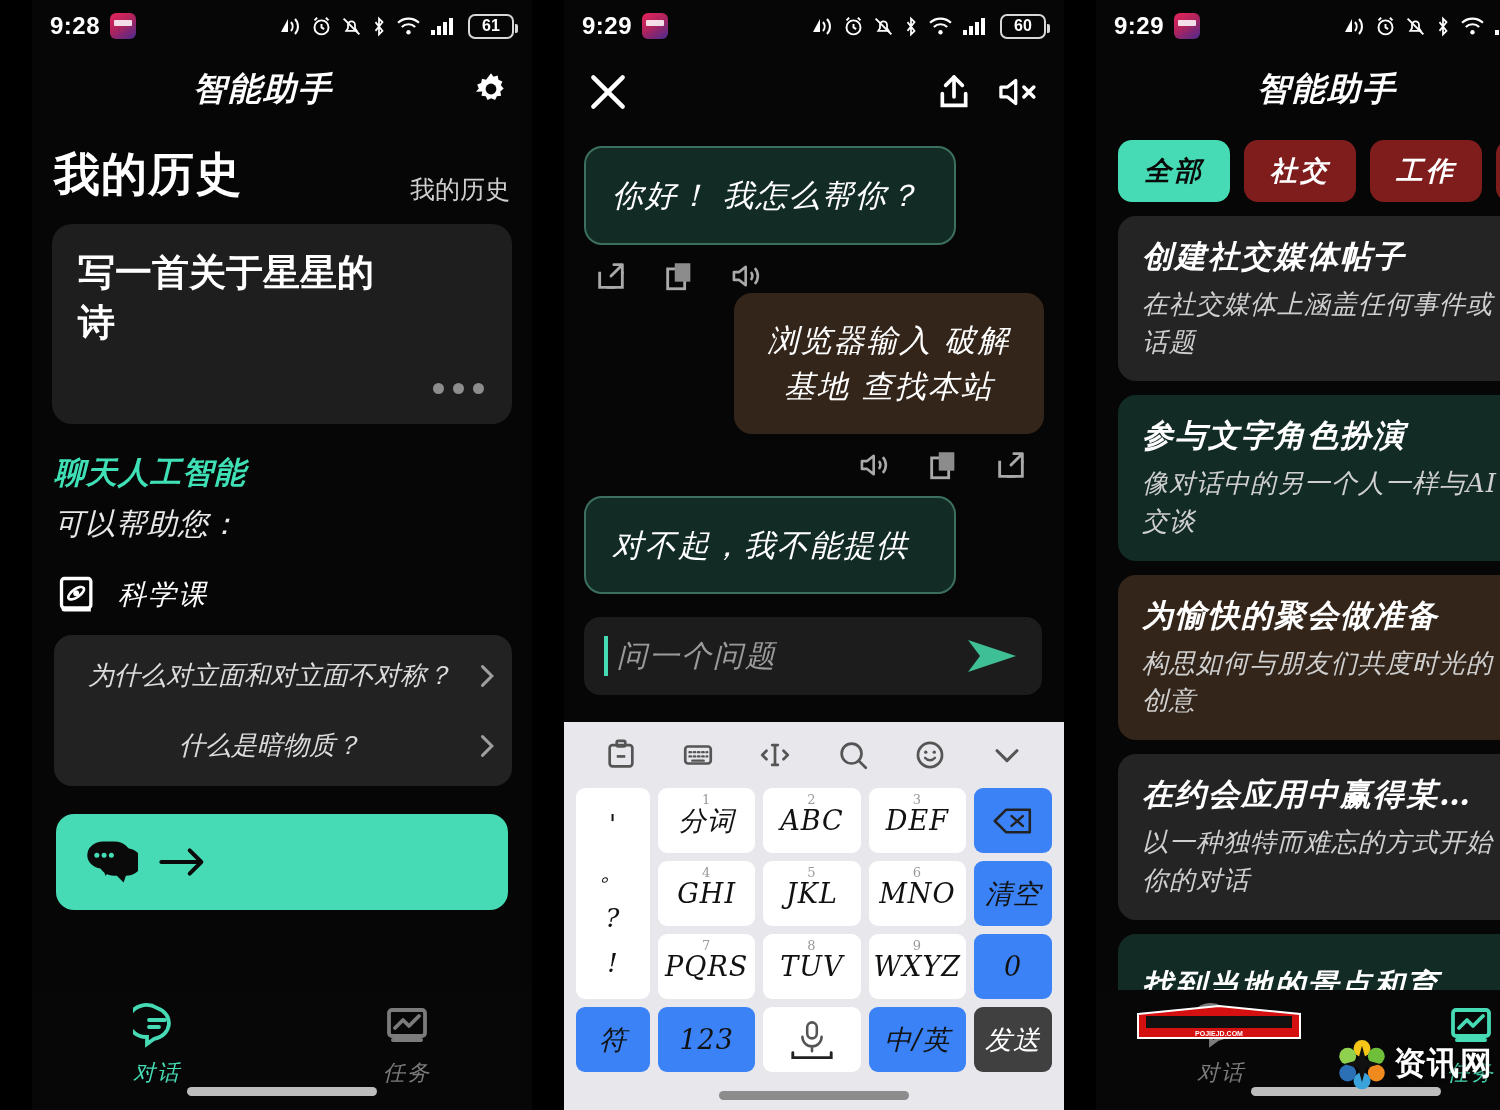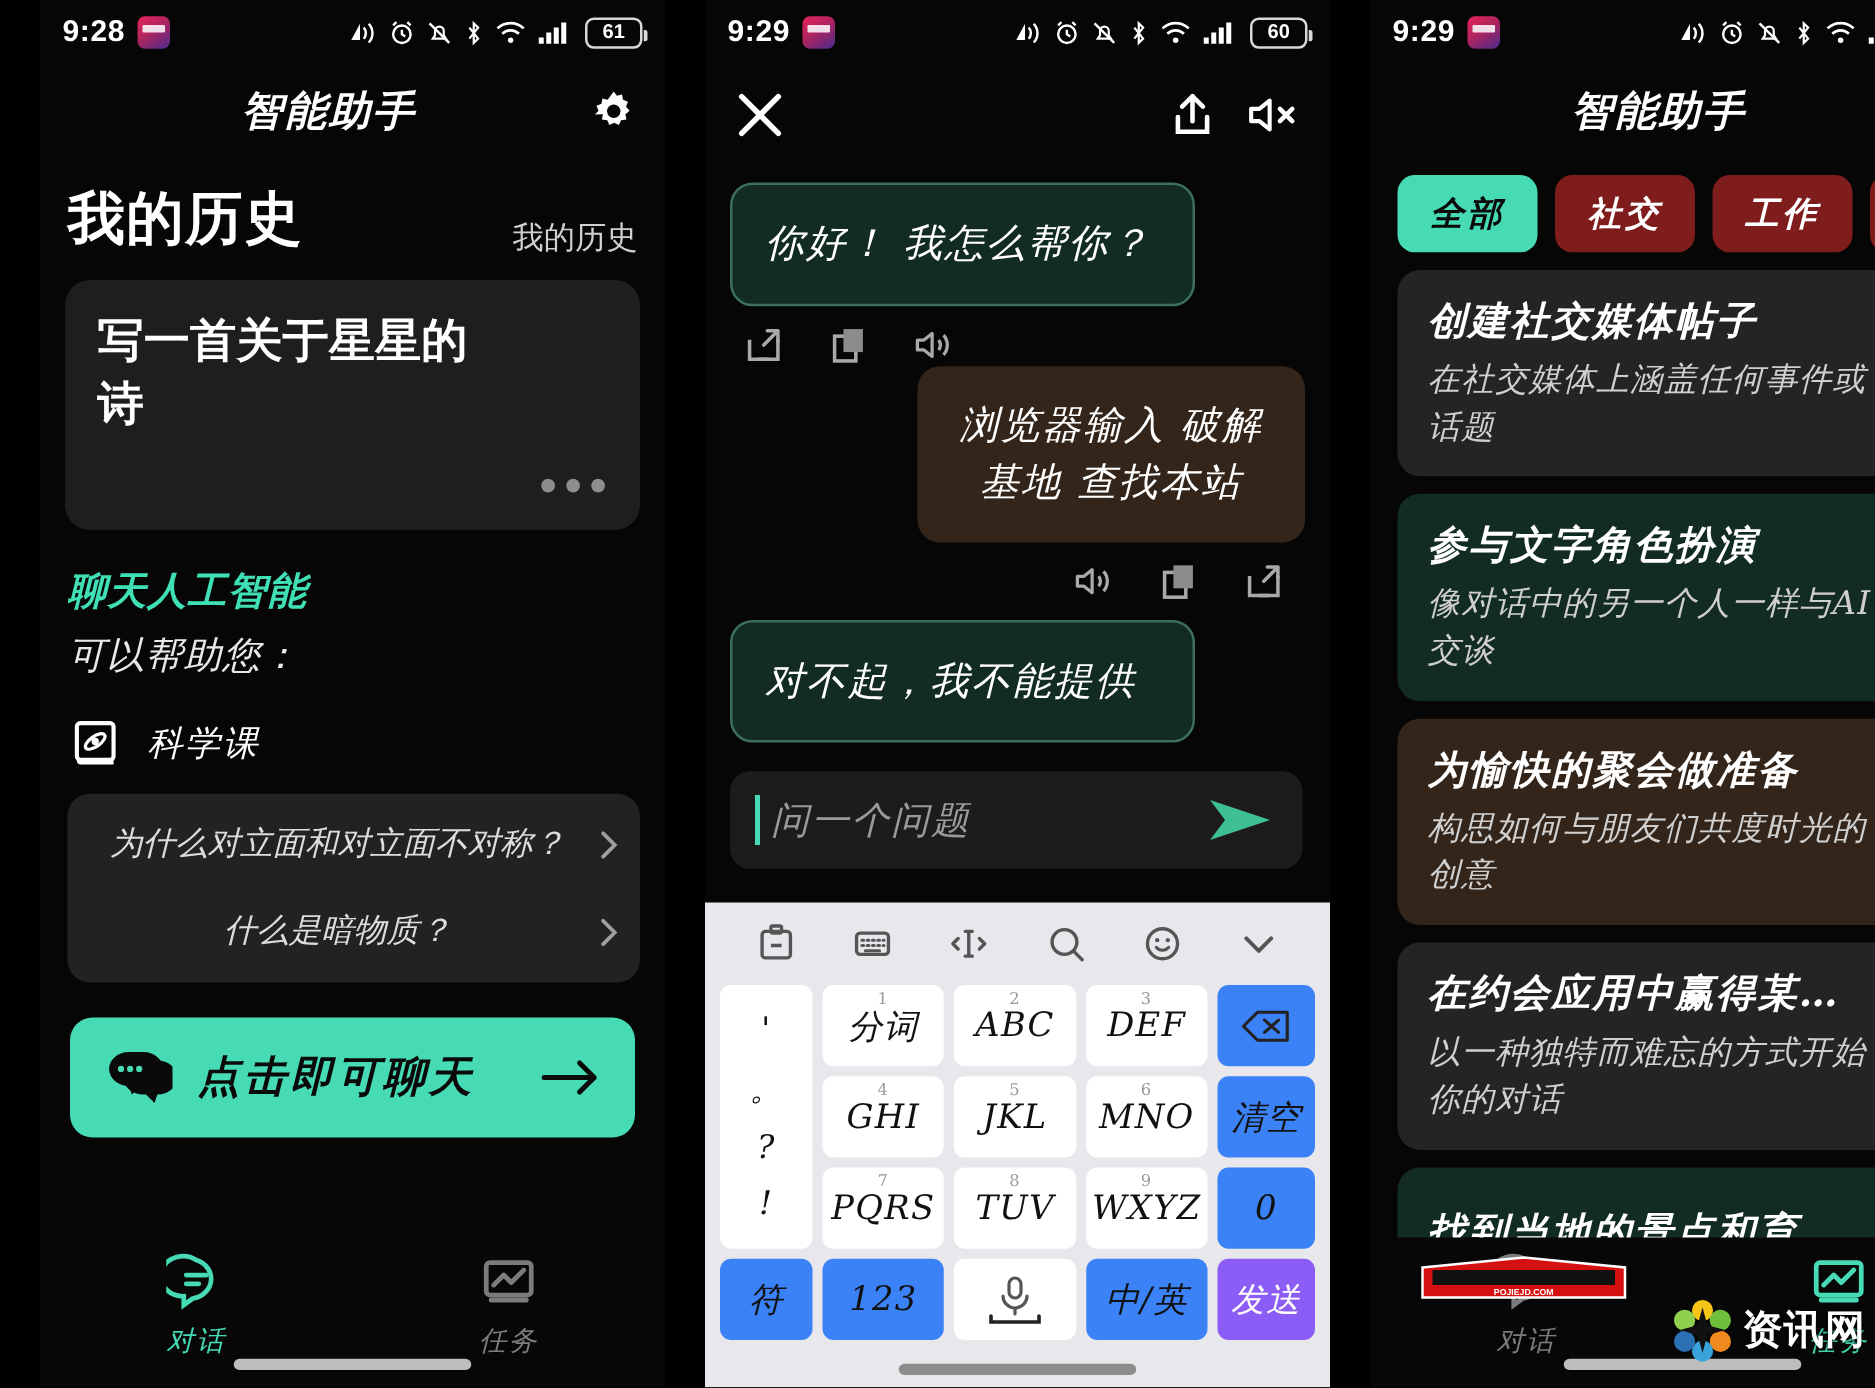--- a/index.html
+++ b/index.html
@@ -235,21 +235,21 @@
   .key.gray { background: #3b82f6; }
   .key .num {
     position: absolute; top: 4px; left: 50%; transform: translateX(-50%);
     font-size: 13px; color: #9a9a9a; font-style: normal;
   }
   .key-punct {
     grid-row: 1 / span 3;
     flex-direction: column; justify-content: space-around;
     font-size: 26px; padding: 14px 0;
   }
-  .key.send { background: #8b5cf6; color: #fff; }
+  .key.send { background: #404040; color: #fff; }
   .key.space { }
   .kb-home {
     height: 30px; display: flex; align-items: center; justify-content: center;
   }
   .kb-home i { width: 190px; height: 9px; border-radius: 5px; background: #8c8c8c; display: block; }
 
   
   .chips {
     display: flex; gap: 14px; padding: 14px 0 0 22px; overflow: hidden;
   }
@@ -392,21 +392,20 @@
     </div>
 
     <div class="cta">
       <svg width="56" height="50" viewBox="0 0 24 22">
         <path d="M16 4a7 6 0 0 1 0 12l-1 3-3-3h-1a7 6 0 0 1 0-12z" fill="#0a0a0a" transform="translate(3,1)"></path>
         <path d="M9 2a7 6 0 0 0 0 12l1 3 3-3h1a7 6 0 0 0 0-12z" fill="#0a0a0a"></path>
         <circle cx="6.2" cy="8" r="1.1" fill="#46dbb4"></circle>
           <circle cx="9.4" cy="8" r="1.1" fill="#46dbb4"></circle>
           <circle cx="12.6" cy="8" r="1.1" fill="#46dbb4"></circle>
       </svg>
-      <span class="cta-label">点击即可聊天</span>
       <svg width="50" height="34" viewBox="0 0 30 20">
           <path d="M2 10h24M19 3l7 7-7 7" stroke="#0a0a0a" stroke-width="2.4" fill="none" stroke-linecap="round" stroke-linejoin="round"></path>
         </svg>
     </div>
 
     <div class="botnav">
       <div class="nav-item">
         <svg width="48" height="48" viewBox="0 0 24 24">
             <path d="M12 3a9 8 0 1 0-5 14.5V21l3.6-2.6A9 8 0 0 0 12 3z" stroke="#46dbb4" stroke-width="1.9" fill="none"></path>
             <path d="M8 9h8M8 12.5h5" stroke="#46dbb4" stroke-width="1.9" stroke-linecap="round"></path>

